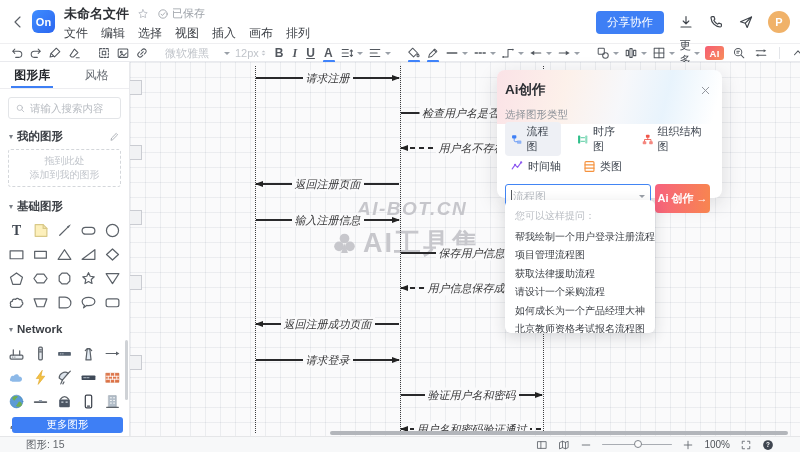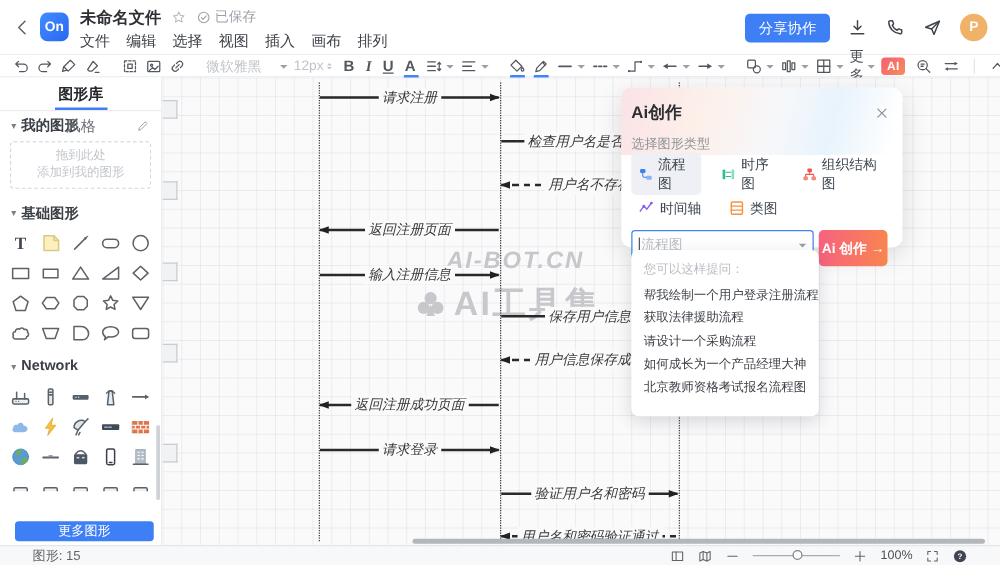--- a/index.html
+++ b/index.html
@@ -37,21 +37,21 @@
   .tb-u { text-decoration:underline; }
   .cd { width:0; height:0; border-left:3px solid transparent; border-right:3px solid transparent; border-top:3.5px solid #9aa0a8; margin-left:3px; }
   .cbar { position:absolute; left:1px; bottom:-2px; width:12px; height:2.4px; background:#4083fa; border-radius:1px; }
   .tb-select { font-size:11px; color:#c0c4ca; display:flex; align-items:center; gap:4px; width:56px; }
   .tb-size { font-size:11px; color:#c0c4ca; display:flex; align-items:center; gap:2px; }
   .ai-badge { background:linear-gradient(135deg,#f65d73,#f78d5a); color:#fff; font-size:9.5px; font-weight:bold; padding:1.5px 4.5px; border-radius:3px; letter-spacing:.3px; }
   .disabled { color:#c0c4ca !important; }
 
   
   #sidebar { position:absolute; left:0; top:62px; width:130px; height:374px; background:#fff; border-right:1px solid #e8e9ec; overflow:hidden; }
-  .tabs { display:flex; height:27px; border-bottom:1px solid #ededf0;flex-direction:column; }
+  .tabs { display:flex; height:27px; border-bottom:1px solid #ededf0; }
   .tab { flex:1; text-align:center; font-size:12px; color:#6b7077; line-height:26px; position:relative; }
   .tab.active { color:#26292e; font-weight:bold; }
   .tab.active::after { content:""; position:absolute; left:50%; transform:translateX(-50%); bottom:0; width:42px; height:2px; background:#3e7ff5; }
   .search { margin:8px 8px 6px; height:22px; border:1px solid #e3e5e8; border-radius:3px; display:flex; align-items:center; padding:0 6px; gap:4px; background:#fff; }
   .search .ic16 { width:11px; height:11px; color:#b5b9bf; flex:none; }
   .search input { border:none; outline:none; width:100%; font-size:10.5px; color:#555; background:transparent; font-family:inherit; }
   .search input::placeholder { color:#b8bcc2; }
   .sec-hd { display:flex; align-items:center; height:22px; padding:0 9px; gap:4px; }
   .sec-hd .tri { font-size:8px; color:#7a7f86; }
   .sec-hd .lbl { font-size:11.5px; font-weight:bold; color:#3c4046; }
@@ -407,20 +407,29 @@
             </svg>
           </span>
         </span>
       </div>
     </div>
 
   <div id="sidebar">
     <div class="tabs">
       <div class="tab active"><span>图形库</span></div>
       <div class="tab"><span>风格</span></div>
+    </div>
+    <div class="search">
+      <span class="ic16">
+          <svg viewBox="0 0 16 16" fill="none" stroke="currentColor" stroke-width="1.15" stroke-linecap="round" stroke-linejoin="round">
+            <circle cx="7" cy="7" r="3.8"></circle>
+            <path d="M9.8 9.8l3 3"></path>
+          </svg>
+        </span>
+      <input placeholder="请输入搜索内容" style="">
     </div>
     <div class="sec-hd">
       <span class="tri">▾</span>
       <span class="lbl">我的图形</span>
       <span class="edit">
           <svg viewBox="0 0 16 16" fill="none" stroke="currentColor" stroke-width="1.15" stroke-linecap="round" stroke-linejoin="round">
             <path d="M3 13l.8-2.8 6.7-6.7 2 2-6.7 6.7z"></path>
           </svg>
         </span>
     </div>
@@ -902,20 +911,21 @@
         <span class="cd"></span>
       </div>
       <div class="ai-create">Ai 创作 →</div>
     </div>
   </div>
 
   <div id="ai-suggest">
     <div class="sug-hd">您可以这样提问：</div>
     <div id="sug-list">
         <div class="sug-item">帮我绘制一个用户登录注册流程</div>
+        <div class="sug-item">项目管理流程图</div>
         <div class="sug-item">获取法律援助流程</div>
         <div class="sug-item">请设计一个采购流程</div>
         <div class="sug-item">如何成长为一个产品经理大神</div>
         <div class="sug-item">北京教师资格考试报名流程图</div>
       </div>
   </div>
 
   <div id="statusbar">
     <span class="st-left">图形: 15</span>
     <div class="st-right">

